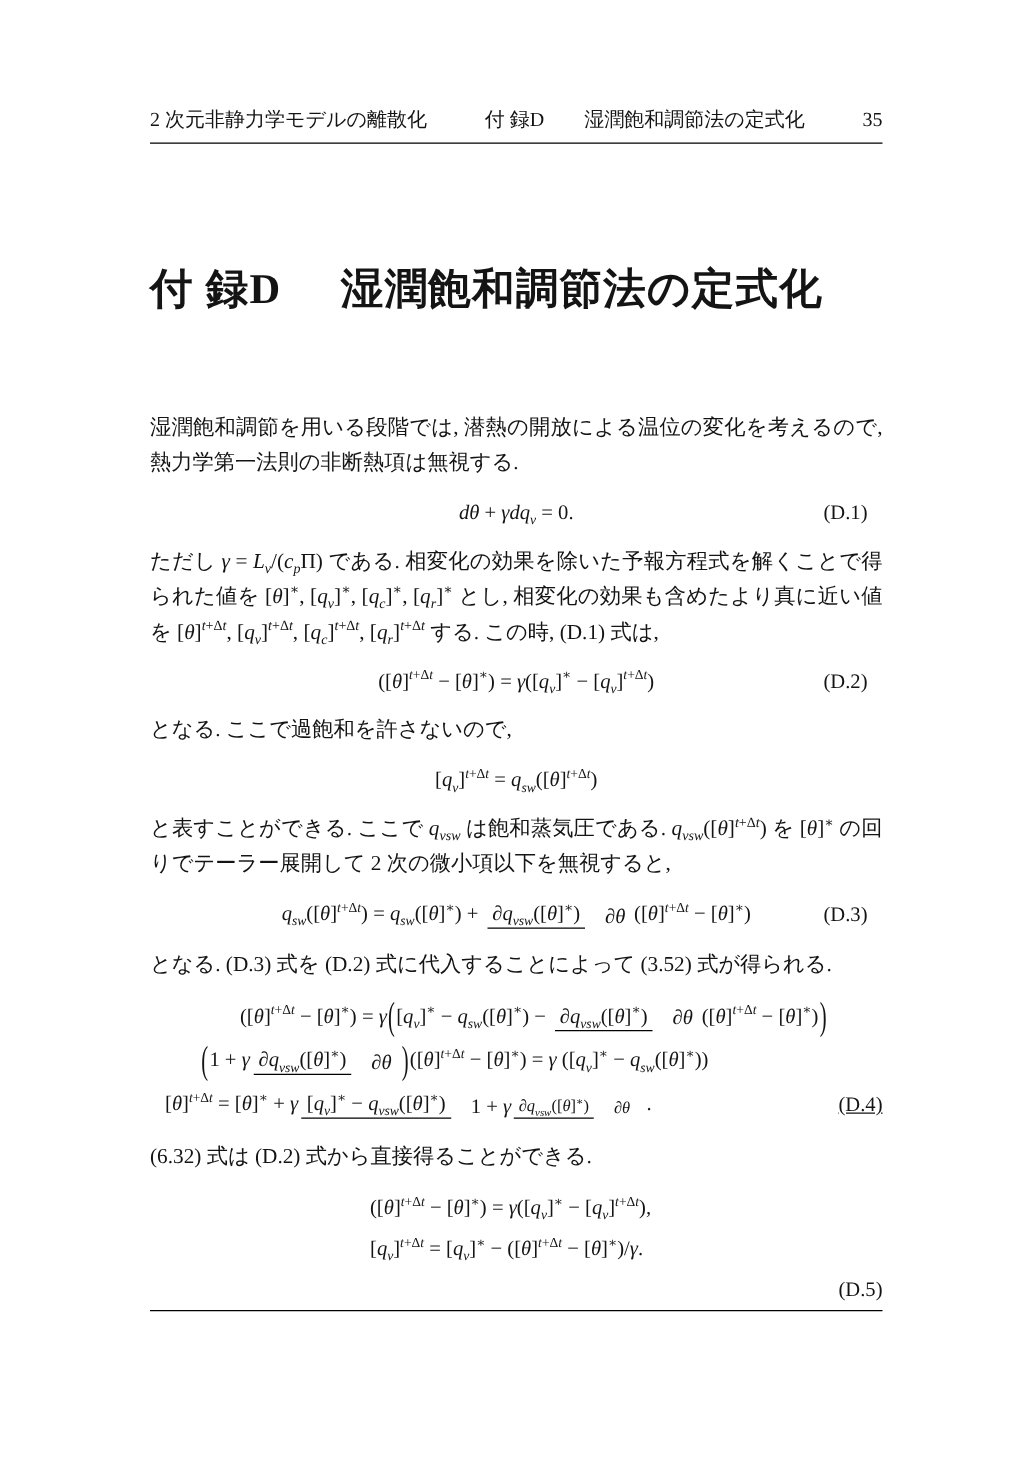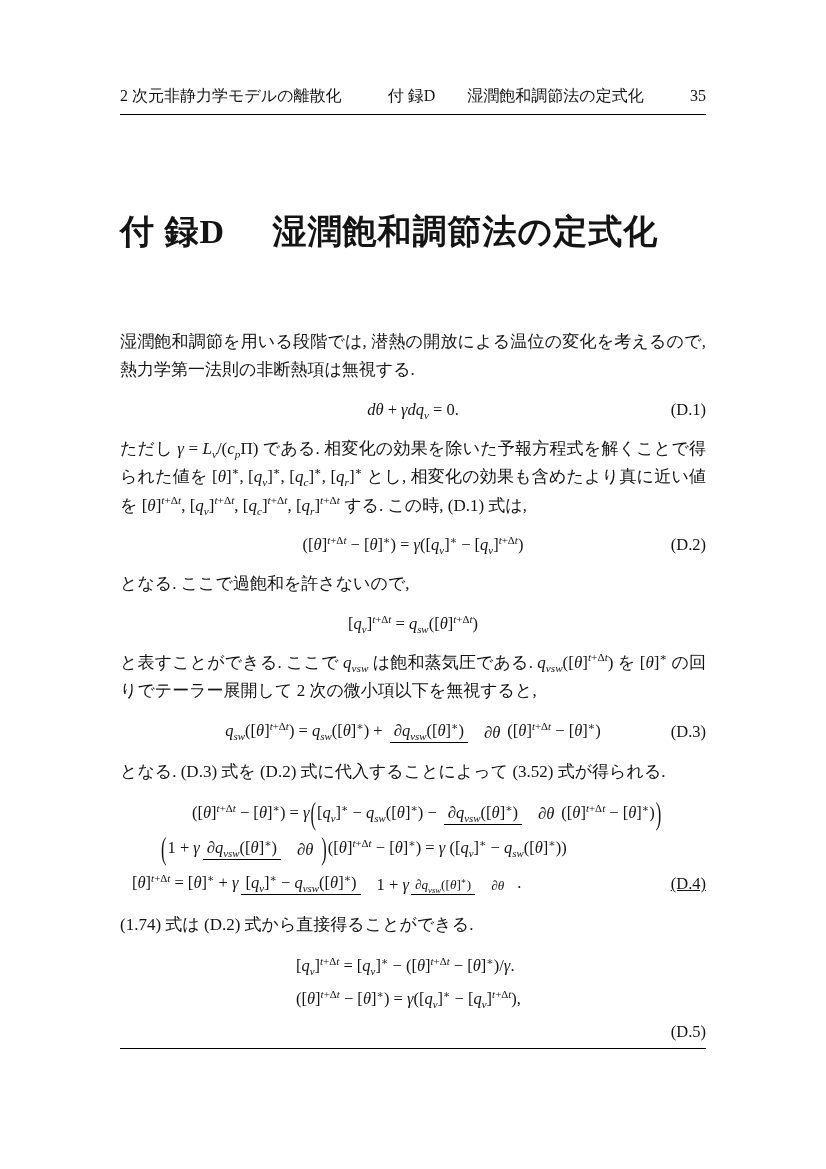--- a/index.html
+++ b/index.html
@@ -46,21 +46,21 @@
     text-align: justify;
     margin: 0;
   }
   .para.first { margin-top: 74px; }
 
   
   .eqrow {
     position: relative;
     text-align: center;
     font-size: 16.5px;
-    margin: 15px 0;
+    margin: 15px 12px;
   }
   .eqrow .eq-label {
     position: absolute;
     right: 0;
     top: 50%;
     transform: translateY(-50%);
     font-size: 16.5px;
   }
   .eqgroup { font-size: 16.5px; margin: 16px 0; }
   .eqgroup .eq-line { position: relative; margin: 13px 0; }
@@ -182,28 +182,28 @@
             <span class="num">[<i>q</i><sub><i>v</i></sub>]<sup>∗</sup> − <i>q</i><sub><i>vsw</i></sub>([<i>θ</i>]<sup>∗</sup>)</span>
             <span class="den">1 + <i>γ</i><span class="frac">
                 <span class="num"><i>∂q</i><sub><i>vsw</i></sub>([<i>θ</i>]<sup>∗</sup>)</span>
                 <span class="den"><i>∂θ</i></span>
               </span></span>
           </span>.</span>
       <span class="eq-label">(D.4)</span>
     </div>
   </div>
 
-  <p class="para">(1.74) 式は (D.2) 式から直接得ることができる.</p>
+  <p class="para">(6.32) 式は (D.2) 式から直接得ることができる.</p>
 
   <div class="eqgroup">
     <div class="eq-line ind-d">
+      <span class="eq-math">([<i>θ</i>]<sup><i>t</i>+Δ<i>t</i></sup> − [<i>θ</i>]<sup>∗</sup>) = <i>γ</i>([<i>q</i><sub><i>v</i></sub>]<sup>∗</sup> − [<i>q</i><sub><i>v</i></sub>]<sup><i>t</i>+Δ<i>t</i></sup>),</span>
+    </div>
+    <div class="eq-line ind-d">
       <span class="eq-math">[<i>q</i><sub><i>v</i></sub>]<sup><i>t</i>+Δ<i>t</i></sup> = [<i>q</i><sub><i>v</i></sub>]<sup>∗</sup> − ([<i>θ</i>]<sup><i>t</i>+Δ<i>t</i></sup> − [<i>θ</i>]<sup>∗</sup>)/<i>γ</i>.</span>
-    </div>
-    <div class="eq-line ind-d">
-      <span class="eq-math">([<i>θ</i>]<sup><i>t</i>+Δ<i>t</i></sup> − [<i>θ</i>]<sup>∗</sup>) = <i>γ</i>([<i>q</i><sub><i>v</i></sub>]<sup>∗</sup> − [<i>q</i><sub><i>v</i></sub>]<sup><i>t</i>+Δ<i>t</i></sup>),</span>
     </div>
     <div class="eq-label-line">(D.5)</div>
   </div>
 
   <footer class="footer">
     <span>main.tex</span>
     <span>1999 年 8 月 18 日 (杉山耕一朗, 小高正嗣, 北守太一)</span>
   </footer>
 
 </div>

